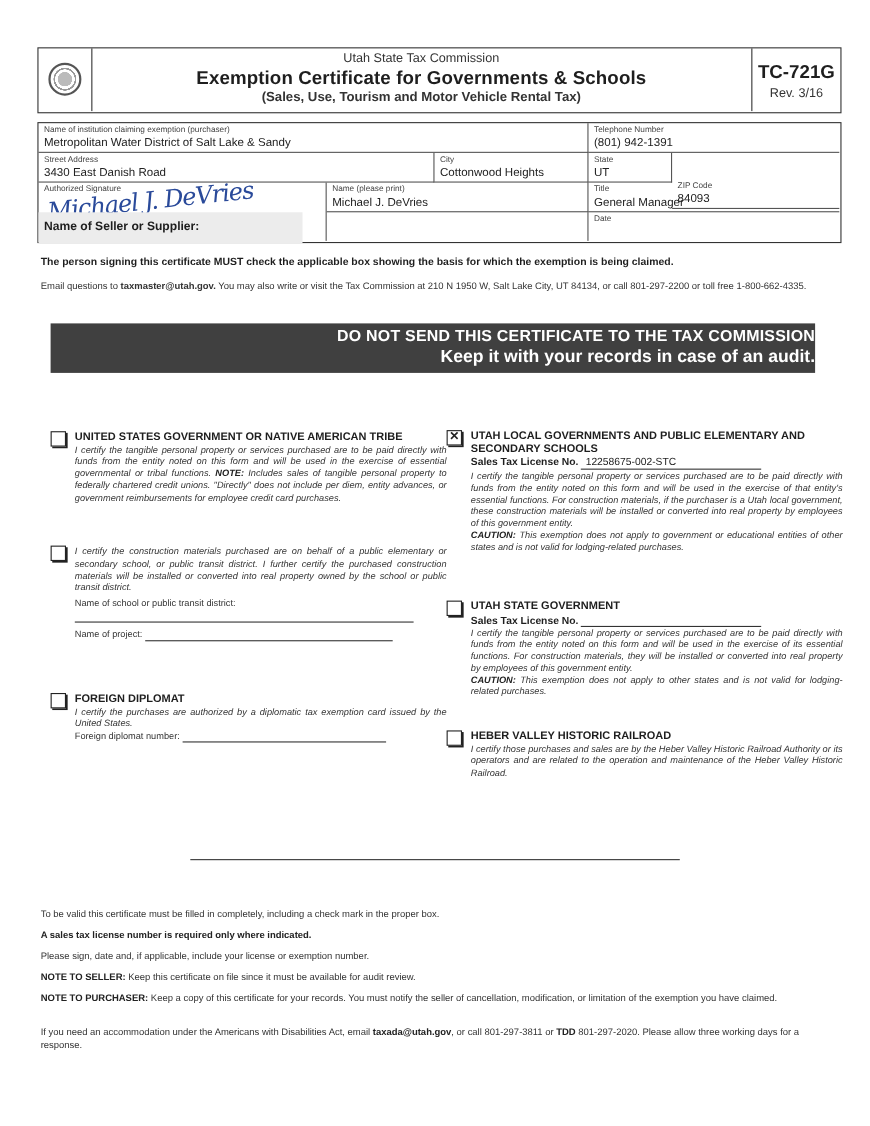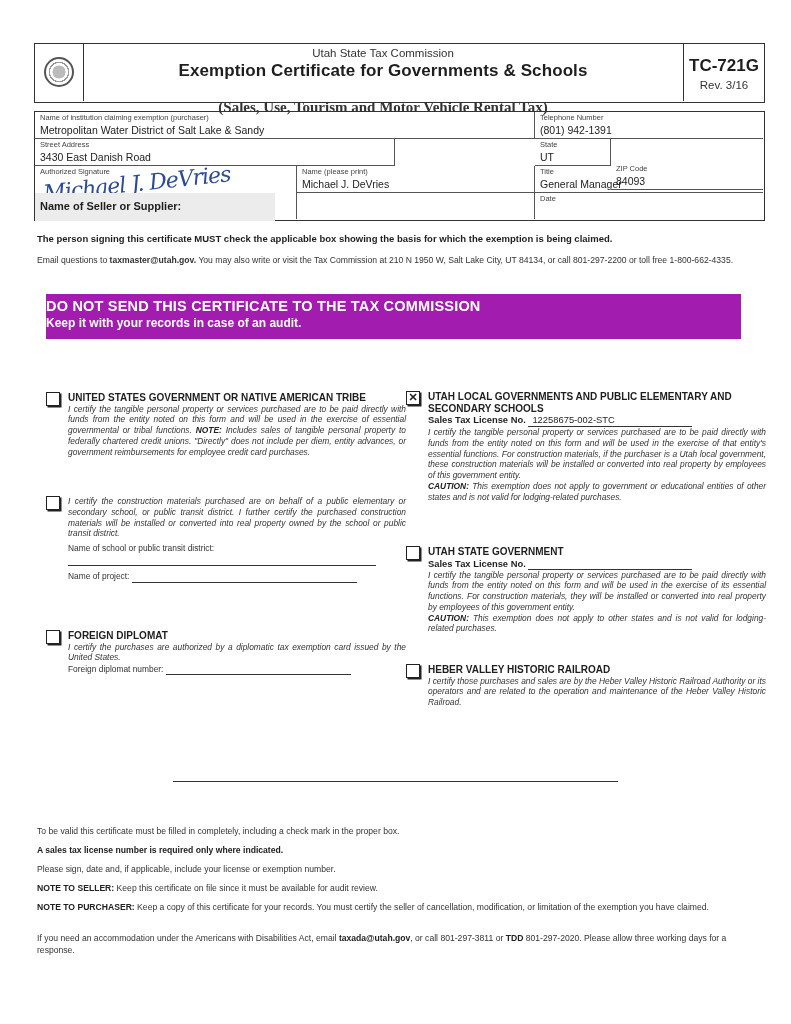--- a/index.html
+++ b/index.html
@@ -8,40 +8,40 @@
   .abs { position: absolute; }
 
   
   .hdr { left: 34px; top: 43px; width: 731px; height: 60px; border: 1.5px solid #333; box-sizing: border-box; }
   .seal-box { position: absolute; left: 0; top: 0; width: 48px; height: 57px; border-right: 1.5px solid #333; }
   .seal { position: absolute; left: 9px; top: 13px; width: 30px; height: 30px; border-radius: 50%;
           border: 2px solid #555; box-sizing: border-box; background: radial-gradient(circle, #bbb 0 35%, #fff 36% 48%, #999 49% 56%, #fff 57%); }
   .hdr-center { position: absolute; left: 48px; right: 81px; top: 0; text-align: center; }
   .hdr-agency { font-size: 11.5px; margin-top: 3px; color: #333; }
   .hdr-title { font-size: 17px; font-weight: bold; margin-top: 2px; letter-spacing: 0.1px; }
-  .hdr-sub { font-size: 15px; font-weight: bold; margin-top: 18px; color: #333; font-family: Liberation Serif, serif; }
+  .hdr-sub { font-size: 12px; font-weight: bold; margin-top: 0; color: #333; }
   .form-box { position: absolute; right: 0; top: 0; width: 80px; height: 57px; border-left: 1.5px solid #333; text-align: center; }
   .form-no { font-size: 17px; font-weight: bold; margin-top: 12px; }
   .form-rev { font-size: 11.5px; margin-top: 3px; color: #333; }
 
   
   .grid { left: 34px; top: 111px; width: 731px; height: 110px; border: 1.5px solid #333; box-sizing: border-box; }
   .cell { position: absolute; box-sizing: border-box; border-right: 1px solid #555; border-bottom: 1px solid #555; }
   .lbl { font-size: 7.5px; color: #444; padding: 1px 0 0 5px; line-height: 9px; }
   .val { font-size: 10.5px; padding: 2px 0 0 5px; color: #222; }
   .sig { font-family: "DejaVu Serif", serif; font-style: italic; color: #2a4a9a; font-size: 22px; position: absolute; left: 8px; top: 5px; transform: rotate(-6deg); letter-spacing: -1px; }
   .seller-lbl { position: absolute; left: 0; top: 27px; width: 240px; height: 28px; background: #ececec; font-size: 11px; font-weight: bold; padding: 7px 0 0 5px; box-sizing: border-box; }
 
   .instr { left: 37px; top: 233px; font-size: 9.5px; font-weight: bold; }
   .email { left: 37px; top: 254px; width: 710px; font-size: 8.6px; line-height: 12px; color: #333; }
 
   
-  .banner { left: 46px; top: 294px; width: 695px; height: 45px; background: #a21caf; color: #fff; text-align: left; }
+  .banner { left: 46px; top: 294px; width: 695px; height: 45px; background: #404040; color: #fff; text-align: right; }
   .banner-1 { font-size: 14.5px; font-weight: bold; margin-top: 4px; letter-spacing: 0.2px; }
-  .banner-2 { font-size: 12px; font-weight: bold; margin-top: 2px; }
+  .banner-2 { font-size: 16px; font-weight: bold; margin-top: 2px; }
 
   
   .sec { position: absolute; width: 338px; }
   .chk { position: absolute; left: -22px; top: 0; width: 12px; height: 12px; border: 1.3px solid #222; box-shadow: 1.5px 1.5px 0 #222; background: #fff; font-size: 11px; line-height: 11px; text-align: center; font-weight: bold; color: #222; }
   .sec-title { font-size: 10px; font-weight: bold; line-height: 11.5px; }
   .sec-body { font-size: 8.4px; line-height: 10.8px; color: #333; text-align: justify; font-style: italic; }
   .sec-body b { color: #222; }
   .lic-row { font-size: 9.4px; font-weight: bold; line-height: 12px; }
   .lic-val { display: inline-block; font-weight: normal; border-bottom: 1px solid #333; width: 140px; padding-left: 4px; font-size: 9.4px; }
   .field-row { font-size: 8.4px; color: #333; line-height: 14px; }
@@ -78,20 +78,24 @@
   </div>
   <div class="cell" style="left:500px;top:0;width:228px;height:27px;border-right:none;">
     <div class="lbl">Telephone Number</div>
     <div class="val">(801) 942-1391</div>
   </div>
 
   <div class="cell" style="left:0;top:27px;width:360px;height:27px;">
     <div class="lbl">Street Address</div>
     <div class="val">3430 East Danish Road</div>
   </div>
+  <div class="cell" style="left:360px;top:27px;width:140px;height:27px;">
+    <div class="lbl">City</div>
+    <div class="val">Cottonwood Heights</div>
+  </div>
   <div class="cell" style="left:500px;top:27px;width:76px;height:27px;">
     <div class="lbl">State</div>
     <div class="val">UT</div>
   </div>
   <div class="cell" style="left:576px;top:39px;width:152px;height:27px;border-right:none;margin-top:12px;">
     <div class="lbl">ZIP Code</div>
     <div class="val">84093</div>
   </div>
 
   <div class="cell" style="left:0;top:54px;width:262px;height:53px;border-bottom:none;">
@@ -190,17 +194,17 @@
 
 <div class="abs sigline"></div>
 
 <div class="abs foot" style="top:826px;">To be valid this certificate must be filled in completely, including a check mark in the proper box.</div>
 <div class="abs foot" style="top:845px;font-weight:bold;color:#222;">A sales tax license number is required only where indicated.</div>
 <div class="abs foot" style="top:864px;">Please sign, date and, if applicable, include your license or exemption number.</div>
 <div class="abs foot" style="top:883px;">
   <b>NOTE TO SELLER:</b><span> Keep this certificate on file since it must be available for audit review.</span>
 </div>
 <div class="abs foot" style="top:902px;">
-  <b>NOTE TO PURCHASER:</b><span> Keep a copy of this certificate for your records. You must certify the seller of cancellation, modification, or limitation of the exemption you have claimed.</span>
+  <b>NOTE TO PURCHASER:</b><span> Keep a copy of this certificate for your records. You must notify the seller of cancellation, modification, or limitation of the exemption you have claimed.</span>
 </div>
 <div class="abs foot" style="top:933px;">
   <span>If you need an accommodation under the Americans with Disabilities Act, email </span><b>taxada@utah.gov</b><span>, or call 801-297-3811 or </span><b>TDD</b><span> 801-297-2020. Please allow three working days for a response.</span>
 </div>
 
 </body></html>

